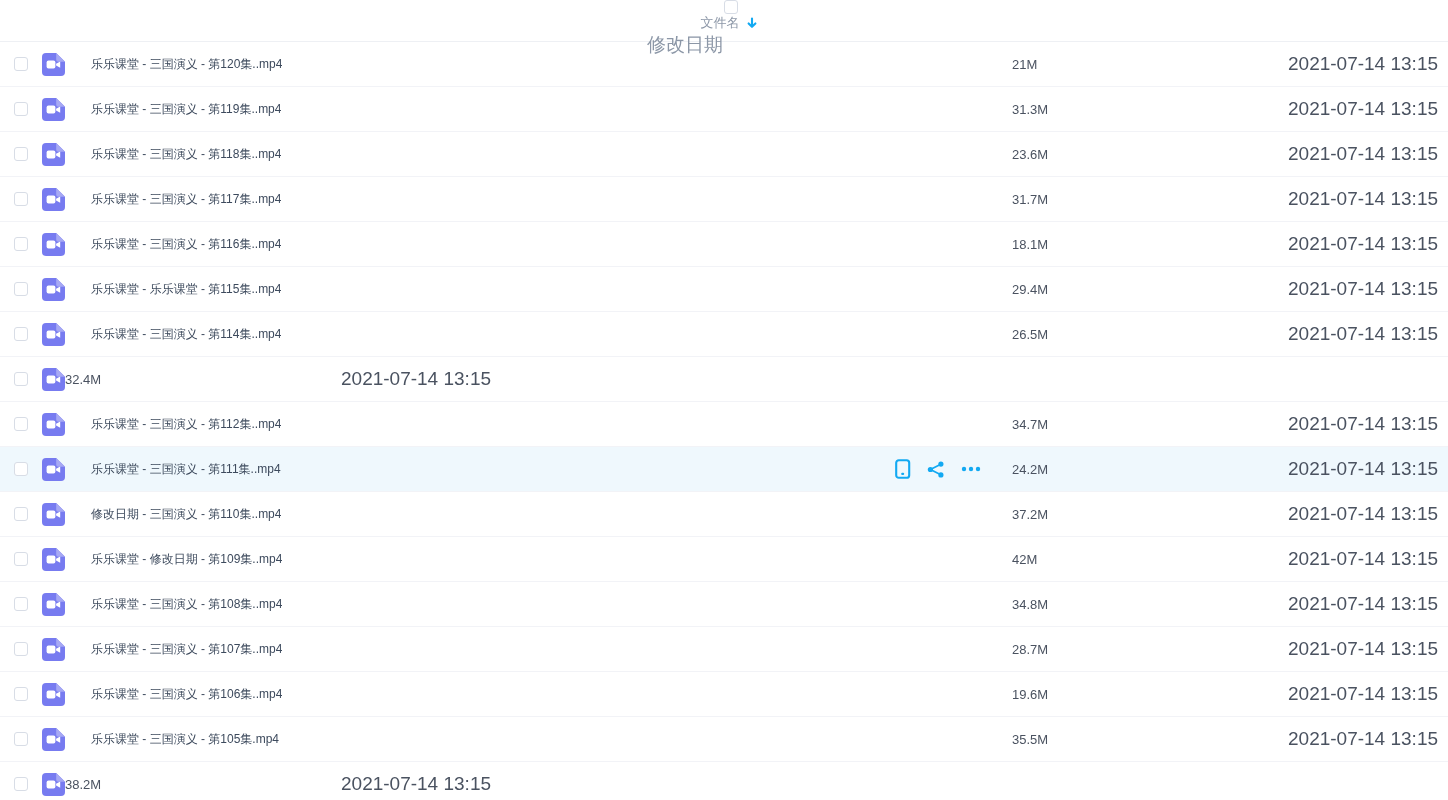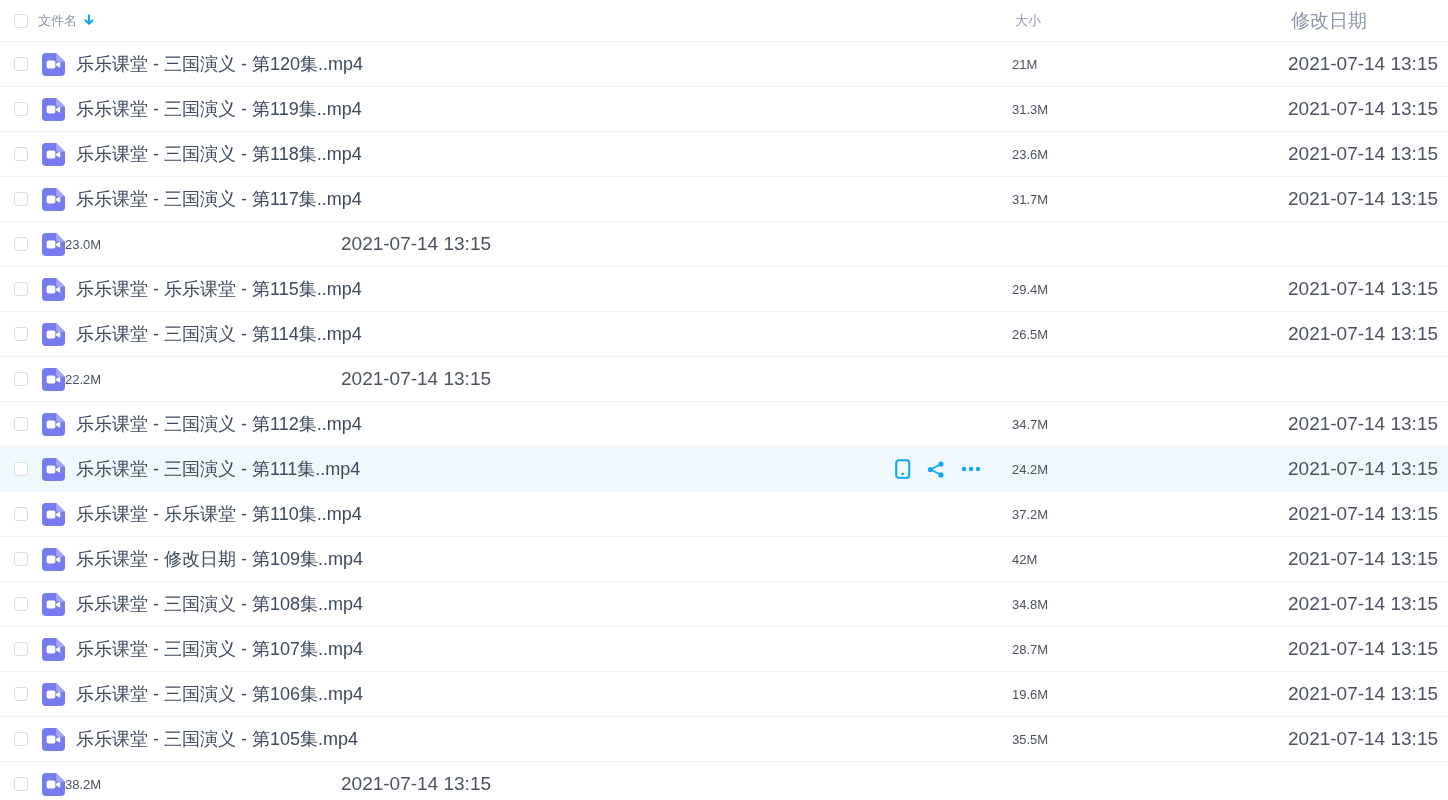--- a/index.html
+++ b/index.html
@@ -14,37 +14,37 @@
   }
   *{box-sizing:border-box;}
   html,body{margin:0;padding:0;}
   body{
     width:1448px;height:800px;overflow:hidden;background:#fff;
     font-family:"Liberation Sans","DejaVu Sans",sans-serif;
   }
   .table{width:1448px;}
   .header-row{
     display:flex;align-items:center;height:42px;
-    border-bottom:1px solid #eef0f4;color:var(--text-head);font-size:13px;
+    border-bottom:1px solid #eef0f4;color:var(--text-head);font-size:13px;flex-direction:column;
   }
   .row{
     display:flex;align-items:center;height:45px;
     border-bottom:1px solid var(--line);background:#fff;cursor:default;
   }
   .row.hovered{background:var(--hover-bg);}
   .cell-check{width:14px;height:14px;margin-left:14px;flex-shrink:0;}
   .checkbox{
     width:14px;height:14px;border:1px solid #d8dde6;border-radius:3px;
     background:#fff;cursor:pointer;
   }
   .cell-icon{width:23px;height:23px;margin-left:14px;flex-shrink:0;}
   .cell-icon svg{display:block;}
   .cell-name{
-    flex:1;min-width:0;margin-left:11px;display:flex;align-items:center;
-    font-size:18px;color:var(--text-dark);
+    flex:1;min-width:0;margin-left:26px;display:flex;align-items:center;
+    font-size:12px;color:var(--text-dark);
   }
   .name-text{cursor:pointer;white-space:nowrap;overflow:hidden;text-overflow:ellipsis;}
   .header-name{flex:1;display:flex;align-items:center;margin-left:10px;}
   .header-name .label{cursor:pointer;}
   .sort-icon{margin-left:6px;display:inline-flex;cursor:pointer;}
   .cell-size{width:276px;flex-shrink:0;font-size:13px;color:var(--text-mid);}
   .cell-date{width:160px;flex-shrink:0;font-size:19px;color:var(--text-mid);}
   .header-row .cell-size,.header-row .cell-date{color:var(--text-head);padding-left:3px;}
   .row-actions{
     margin-left:auto;margin-right:31px;display:flex;align-items:center;gap:16px;
@@ -61,21 +61,20 @@
       <div class="checkbox"></div>
     </div>
     <div class="header-name">
       <span class="label">文件名</span>
       <span class="sort-icon">
         <svg width="12" height="13" viewBox="0 0 12 13" fill="none">
           <path d="M6 1.5 V9.5 M2.6 6.4 L6 9.8 L9.4 6.4" stroke="var(--accent)" stroke-width="2.1" stroke-linecap="round" stroke-linejoin="round"></path>
         </svg>
       </span>
     </div>
-    <div class="cell-size">大小</div>
     <div class="cell-date">修改日期</div>
   </div>
 
   <div>
   <div class="row">
     <div class="cell-check">
       <div class="checkbox"></div>
     </div>
     <div class="cell-icon">
       <svg width="23" height="23" viewBox="0 0 23 23">
@@ -158,21 +157,25 @@
       <div class="checkbox"></div>
     </div>
     <div class="cell-icon">
       <svg width="23" height="23" viewBox="0 0 23 23">
         <path d="M4 0 h10.2 L23 8.8 V19 a4 4 0 0 1 -4 4 H4 a4 4 0 0 1 -4 -4 V4 a4 4 0 0 1 4 -4 Z" fill="var(--file-icon)"></path>
         <path d="M14.2 0 L23 8.8 H16.2 a2 2 0 0 1 -2 -2 Z" fill="var(--file-icon-fold)"></path>
         <rect x="4.6" y="7.6" width="8.8" height="7.8" rx="1.9" fill="#ffffff"></rect>
         <path d="M14.1 10.7 L18.2 8.5 V14.7 L14.1 12.5 Z" fill="#ffffff"></path>
       </svg>
     </div>
-    <div class="cell-size">23.0M</div>
+    <div class="cell-name">
+      <span class="name-text">乐乐课堂 - 三国演义 - 第116集..mp4</span>
+
+    </div>
+    <div class="cell-size">18.1M</div>
     <div class="cell-date">2021-07-14 13:15</div>
   </div>
 
   <div class="row">
     <div class="cell-check">
       <div class="checkbox"></div>
     </div>
     <div class="cell-icon">
       <svg width="23" height="23" viewBox="0 0 23 23">
         <path d="M4 0 h10.2 L23 8.8 V19 a4 4 0 0 1 -4 4 H4 a4 4 0 0 1 -4 -4 V4 a4 4 0 0 1 4 -4 Z" fill="var(--file-icon)"></path>
@@ -214,21 +217,21 @@
       <div class="checkbox"></div>
     </div>
     <div class="cell-icon">
       <svg width="23" height="23" viewBox="0 0 23 23">
         <path d="M4 0 h10.2 L23 8.8 V19 a4 4 0 0 1 -4 4 H4 a4 4 0 0 1 -4 -4 V4 a4 4 0 0 1 4 -4 Z" fill="var(--file-icon)"></path>
         <path d="M14.2 0 L23 8.8 H16.2 a2 2 0 0 1 -2 -2 Z" fill="var(--file-icon-fold)"></path>
         <rect x="4.6" y="7.6" width="8.8" height="7.8" rx="1.9" fill="#ffffff"></rect>
         <path d="M14.1 10.7 L18.2 8.5 V14.7 L14.1 12.5 Z" fill="#ffffff"></path>
       </svg>
     </div>
-    <div class="cell-size">22.2M</div>
+    <div class="cell-size">32.4M</div>
     <div class="cell-date">2021-07-14 13:15</div>
   </div>
 
   <div class="row">
     <div class="cell-check">
       <div class="checkbox"></div>
     </div>
     <div class="cell-icon">
       <svg width="23" height="23" viewBox="0 0 23 23">
         <path d="M4 0 h10.2 L23 8.8 V19 a4 4 0 0 1 -4 4 H4 a4 4 0 0 1 -4 -4 V4 a4 4 0 0 1 4 -4 Z" fill="var(--file-icon)"></path>
@@ -293,21 +296,21 @@
     </div>
     <div class="cell-icon">
       <svg width="23" height="23" viewBox="0 0 23 23">
         <path d="M4 0 h10.2 L23 8.8 V19 a4 4 0 0 1 -4 4 H4 a4 4 0 0 1 -4 -4 V4 a4 4 0 0 1 4 -4 Z" fill="var(--file-icon)"></path>
         <path d="M14.2 0 L23 8.8 H16.2 a2 2 0 0 1 -2 -2 Z" fill="var(--file-icon-fold)"></path>
         <rect x="4.6" y="7.6" width="8.8" height="7.8" rx="1.9" fill="#ffffff"></rect>
         <path d="M14.1 10.7 L18.2 8.5 V14.7 L14.1 12.5 Z" fill="#ffffff"></path>
       </svg>
     </div>
     <div class="cell-name">
-      <span class="name-text">乐乐课堂 - 乐乐课堂 - 第110集..mp4</span>
+      <span class="name-text">修改日期 - 三国演义 - 第110集..mp4</span>
 
     </div>
     <div class="cell-size">37.2M</div>
     <div class="cell-date">2021-07-14 13:15</div>
   </div>
 
   <div class="row">
     <div class="cell-check">
       <div class="checkbox"></div>
     </div>

